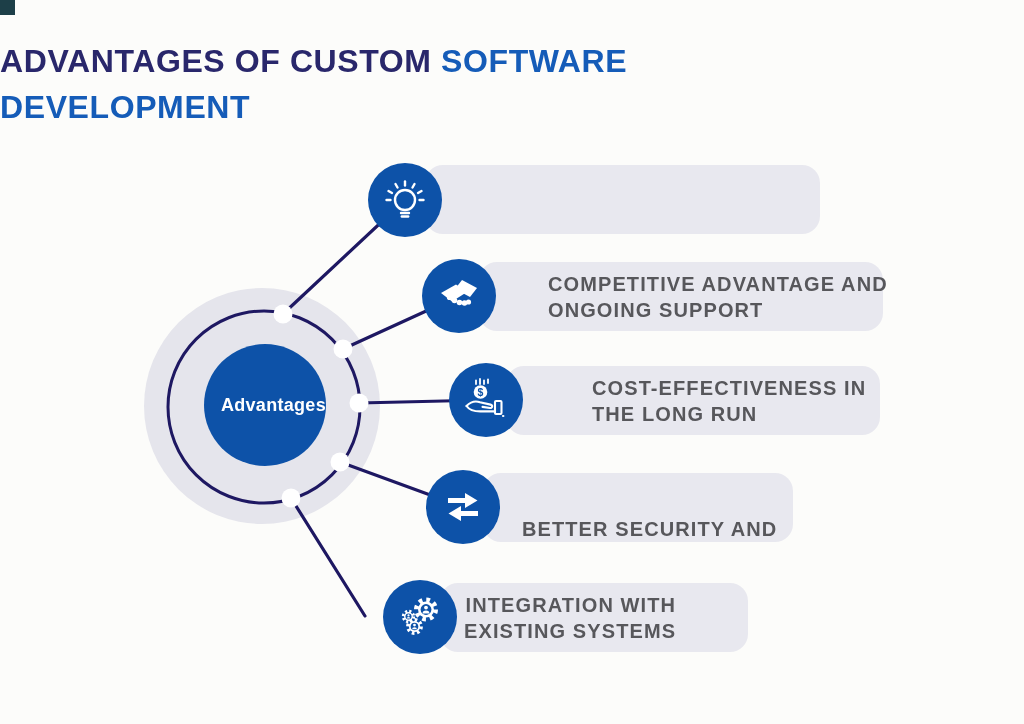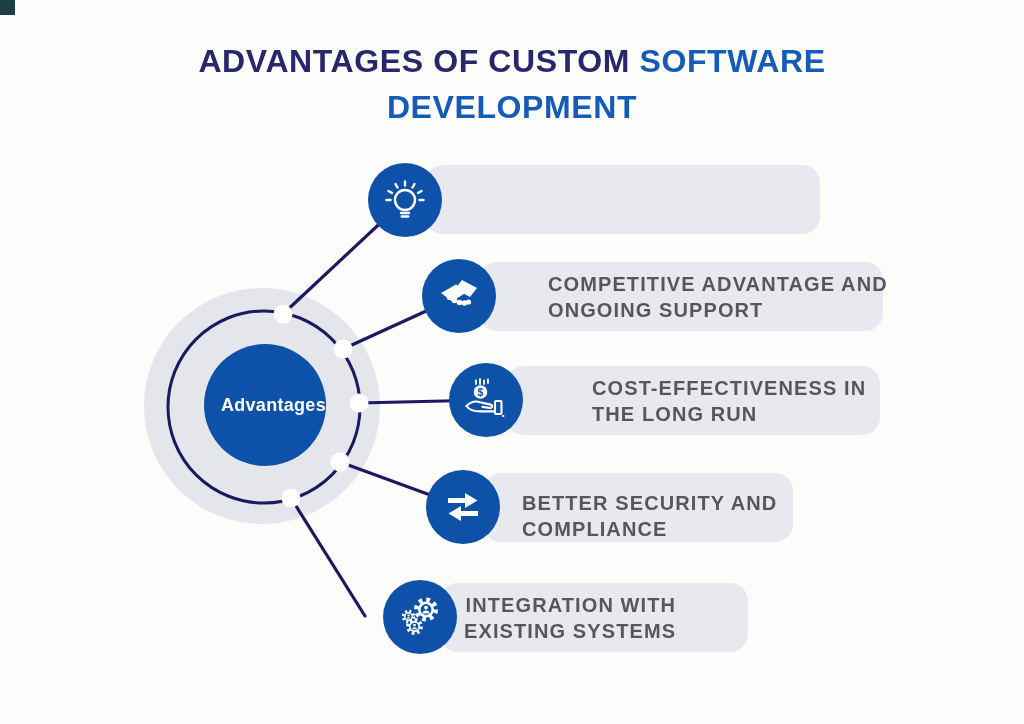--- a/index.html
+++ b/index.html
@@ -5,21 +5,21 @@
   html,body{margin:0;padding:0;background:#ffffff;}
   #canvas{
     position:relative;width:1024px;height:724px;overflow:hidden;
     background:#fcfcfa;
     font-family:"Liberation Sans","DejaVu Sans",sans-serif;
   }
   
   .corner{position:absolute;left:0;top:0;width:15px;height:15px;background:#1d3f48;}
   
   .title{
-    position:absolute;left:0;top:38px;width:1024px;text-align:center;
+    position:absolute;left:0;top:38px;width:1024px;
     font-weight:800;font-size:32px;line-height:46px;letter-spacing:.6px;
     color:#29276b;
   }
   .title .blue{color:#155cb8;}
   
   .outer-disc{
     position:absolute;left:144px;top:288px;width:236px;height:236px;
     border-radius:50%;background:#e5e5ec;
   }
   .hub-core{
@@ -144,21 +144,20 @@
   <div class="icon-circle" style="left:426px;top:470px;">
     <svg width="48" height="48" viewBox="0 0 48 48">
       <g fill="#ffffff">
         <polygon points="9,15 26,15 26,10 38.5,17.5 26,25 26,20 9,20"></polygon>
         <polygon points="39,28 22,28 22,23 9.5,30.5 22,38 22,33 39,33"></polygon>
       </g>
     </svg>
   </div>
   <div class="row-text" style="left:522px;top:473px;justify-content:flex-end;">
     <span>BETTER SECURITY AND</span>
-    <span>COMPLIANCE</span>
   </div>
 
   <div class="pill" style="left:440px;top:583px;width:308px;"></div>
   <div class="icon-circle" style="left:383px;top:580px;">
     <svg width="48" height="48" viewBox="0 0 48 48">
       <g>
         <circle cx="30" cy="16.5" r="9.5" fill="none" stroke="#ffffff" stroke-width="5" stroke-dasharray="3.6 3.86"></circle>
         <circle cx="30" cy="16.5" r="8" fill="#ffffff"></circle>
         <circle cx="30" cy="16.5" r="5.4" fill="#0d52a8"></circle>
         <circle cx="30" cy="14.6" r="1.9" fill="#ffffff"></circle>

